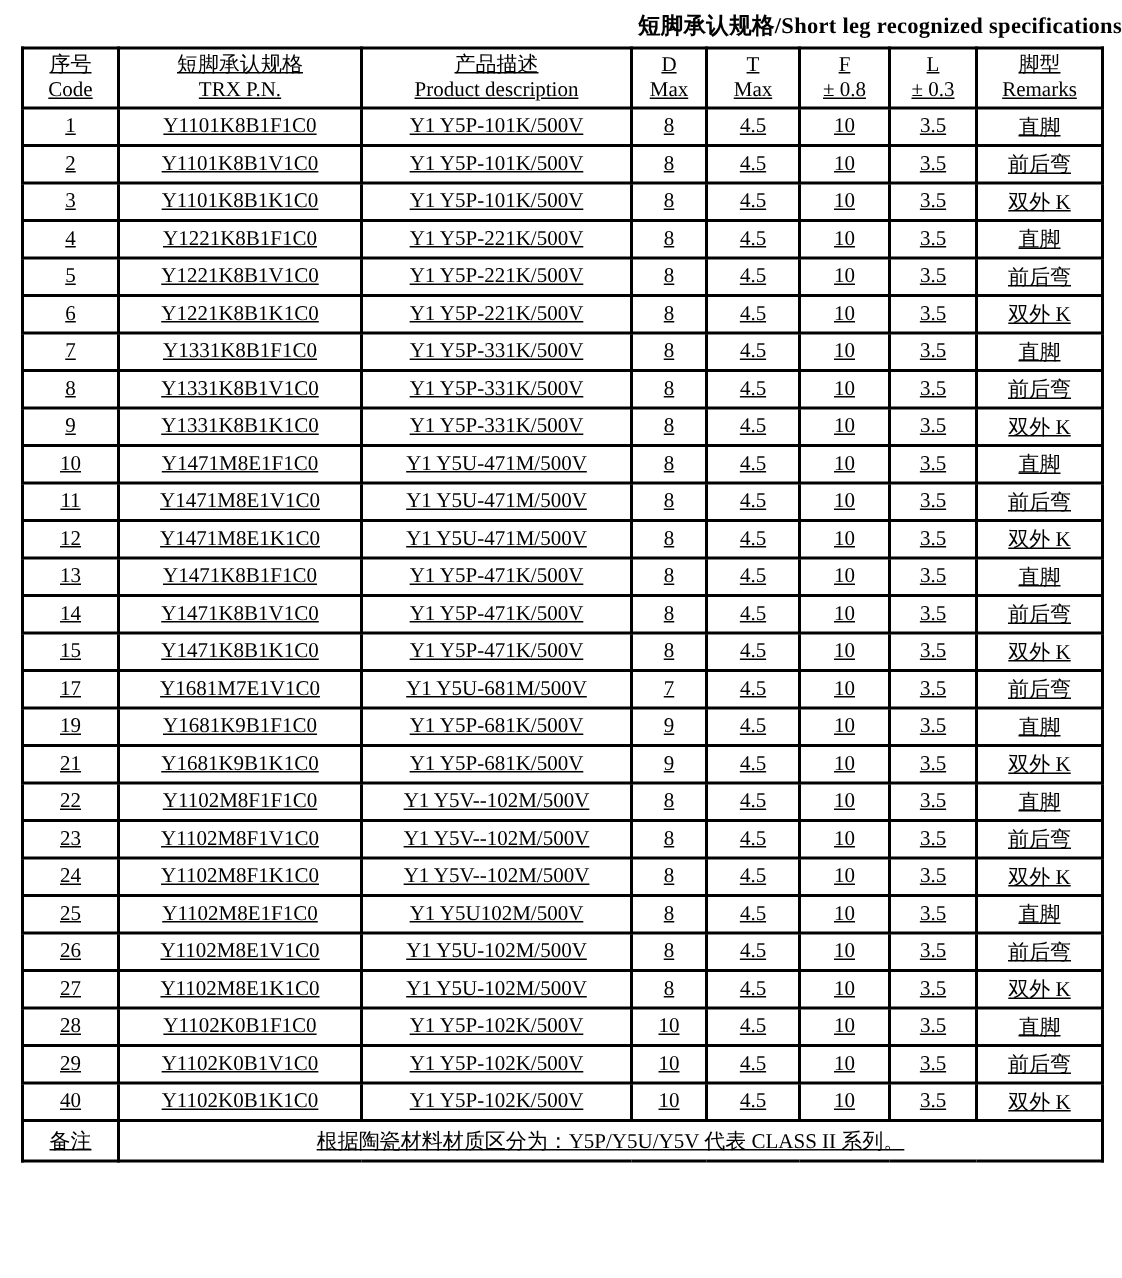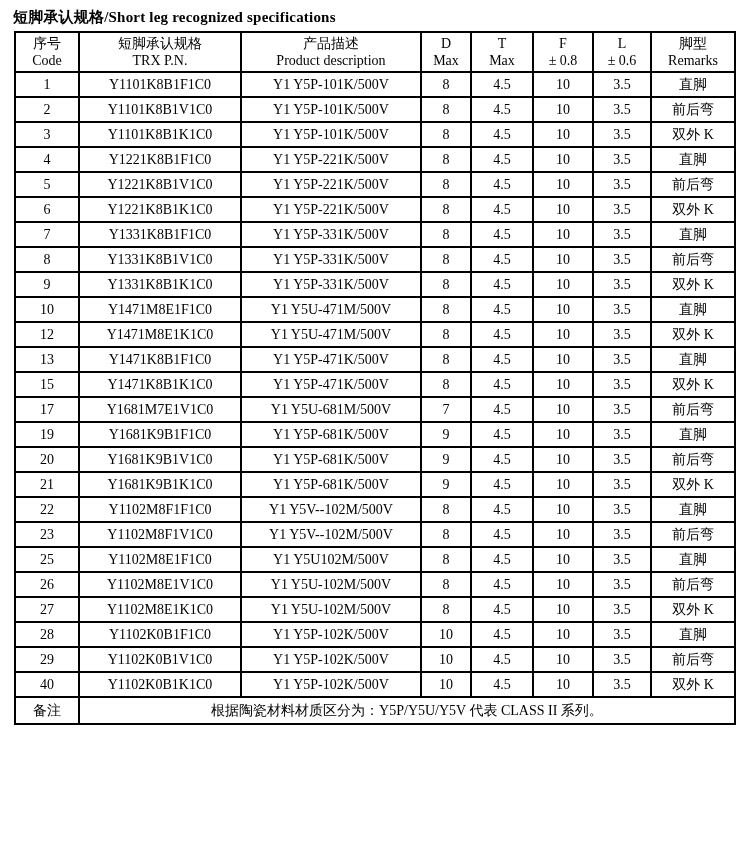--- a/index.html
+++ b/index.html
@@ -15,27 +15,29 @@
     background: #ffffff;
     font-family: "Liberation Serif", "DejaVu Serif", serif;
     color: #000000;
     overflow: hidden;
   }
   .title {
     font-weight: bold;
     font-size: 15px;
     padding: 8px 0 4px 13px;
     letter-spacing: 0.2px;
+    text-align: right;
   }
   table.spec {
     border-collapse: collapse;
     table-layout: fixed;
     margin-left: 14px;
     width: 720px;
     font-size: 14px;
+    text-decoration: underline;
   }
   table.spec th,
   table.spec td {
     border: 2px solid #000000;
     text-align: center;
     vertical-align: middle;
     padding: 1px 2px;
     overflow: hidden;
     white-space: nowrap;
   }
@@ -103,21 +105,21 @@
         <th>
           <div>T</div>
           <div>Max</div>
         </th>
         <th>
           <div>F</div>
           <div>± 0.8</div>
         </th>
         <th>
           <div>L</div>
-          <div>± 0.6</div>
+          <div>± 0.3</div>
         </th>
         <th>
           <div>脚型</div>
           <div>Remarks</div>
         </th>
       </tr>
     </thead>
     <tbody>
         <tr>
           <td>1</td>
@@ -213,38 +215,58 @@
           <td>10</td>
           <td>Y1471M8E1F1C0</td>
           <td>Y1 Y5U-471M/500V</td>
           <td>8</td>
           <td>4.5</td>
           <td>10</td>
           <td>3.5</td>
           <td>直脚</td>
         </tr>
         <tr>
+          <td>11</td>
+          <td>Y1471M8E1V1C0</td>
+          <td>Y1 Y5U-471M/500V</td>
+          <td>8</td>
+          <td>4.5</td>
+          <td>10</td>
+          <td>3.5</td>
+          <td>前后弯</td>
+        </tr>
+        <tr>
           <td>12</td>
           <td>Y1471M8E1K1C0</td>
           <td>Y1 Y5U-471M/500V</td>
           <td>8</td>
           <td>4.5</td>
           <td>10</td>
           <td>3.5</td>
           <td>双外 K</td>
         </tr>
         <tr>
           <td>13</td>
           <td>Y1471K8B1F1C0</td>
           <td>Y1 Y5P-471K/500V</td>
           <td>8</td>
           <td>4.5</td>
           <td>10</td>
           <td>3.5</td>
           <td>直脚</td>
+        </tr>
+        <tr>
+          <td>14</td>
+          <td>Y1471K8B1V1C0</td>
+          <td>Y1 Y5P-471K/500V</td>
+          <td>8</td>
+          <td>4.5</td>
+          <td>10</td>
+          <td>3.5</td>
+          <td>前后弯</td>
         </tr>
         <tr>
           <td>15</td>
           <td>Y1471K8B1K1C0</td>
           <td>Y1 Y5P-471K/500V</td>
           <td>8</td>
           <td>4.5</td>
           <td>10</td>
           <td>3.5</td>
           <td>双外 K</td>
@@ -263,30 +285,20 @@
           <td>19</td>
           <td>Y1681K9B1F1C0</td>
           <td>Y1 Y5P-681K/500V</td>
           <td>9</td>
           <td>4.5</td>
           <td>10</td>
           <td>3.5</td>
           <td>直脚</td>
         </tr>
         <tr>
-          <td>20</td>
-          <td>Y1681K9B1V1C0</td>
-          <td>Y1 Y5P-681K/500V</td>
-          <td>9</td>
-          <td>4.5</td>
-          <td>10</td>
-          <td>3.5</td>
-          <td>前后弯</td>
-        </tr>
-        <tr>
           <td>21</td>
           <td>Y1681K9B1K1C0</td>
           <td>Y1 Y5P-681K/500V</td>
           <td>9</td>
           <td>4.5</td>
           <td>10</td>
           <td>3.5</td>
           <td>双外 K</td>
         </tr>
         <tr>
@@ -301,20 +313,30 @@
         </tr>
         <tr>
           <td>23</td>
           <td>Y1102M8F1V1C0</td>
           <td>Y1 Y5V--102M/500V</td>
           <td>8</td>
           <td>4.5</td>
           <td>10</td>
           <td>3.5</td>
           <td>前后弯</td>
+        </tr>
+        <tr>
+          <td>24</td>
+          <td>Y1102M8F1K1C0</td>
+          <td>Y1 Y5V--102M/500V</td>
+          <td>8</td>
+          <td>4.5</td>
+          <td>10</td>
+          <td>3.5</td>
+          <td>双外 K</td>
         </tr>
         <tr>
           <td>25</td>
           <td>Y1102M8E1F1C0</td>
           <td>Y1 Y5U102M/500V</td>
           <td>8</td>
           <td>4.5</td>
           <td>10</td>
           <td>3.5</td>
           <td>直脚</td>

